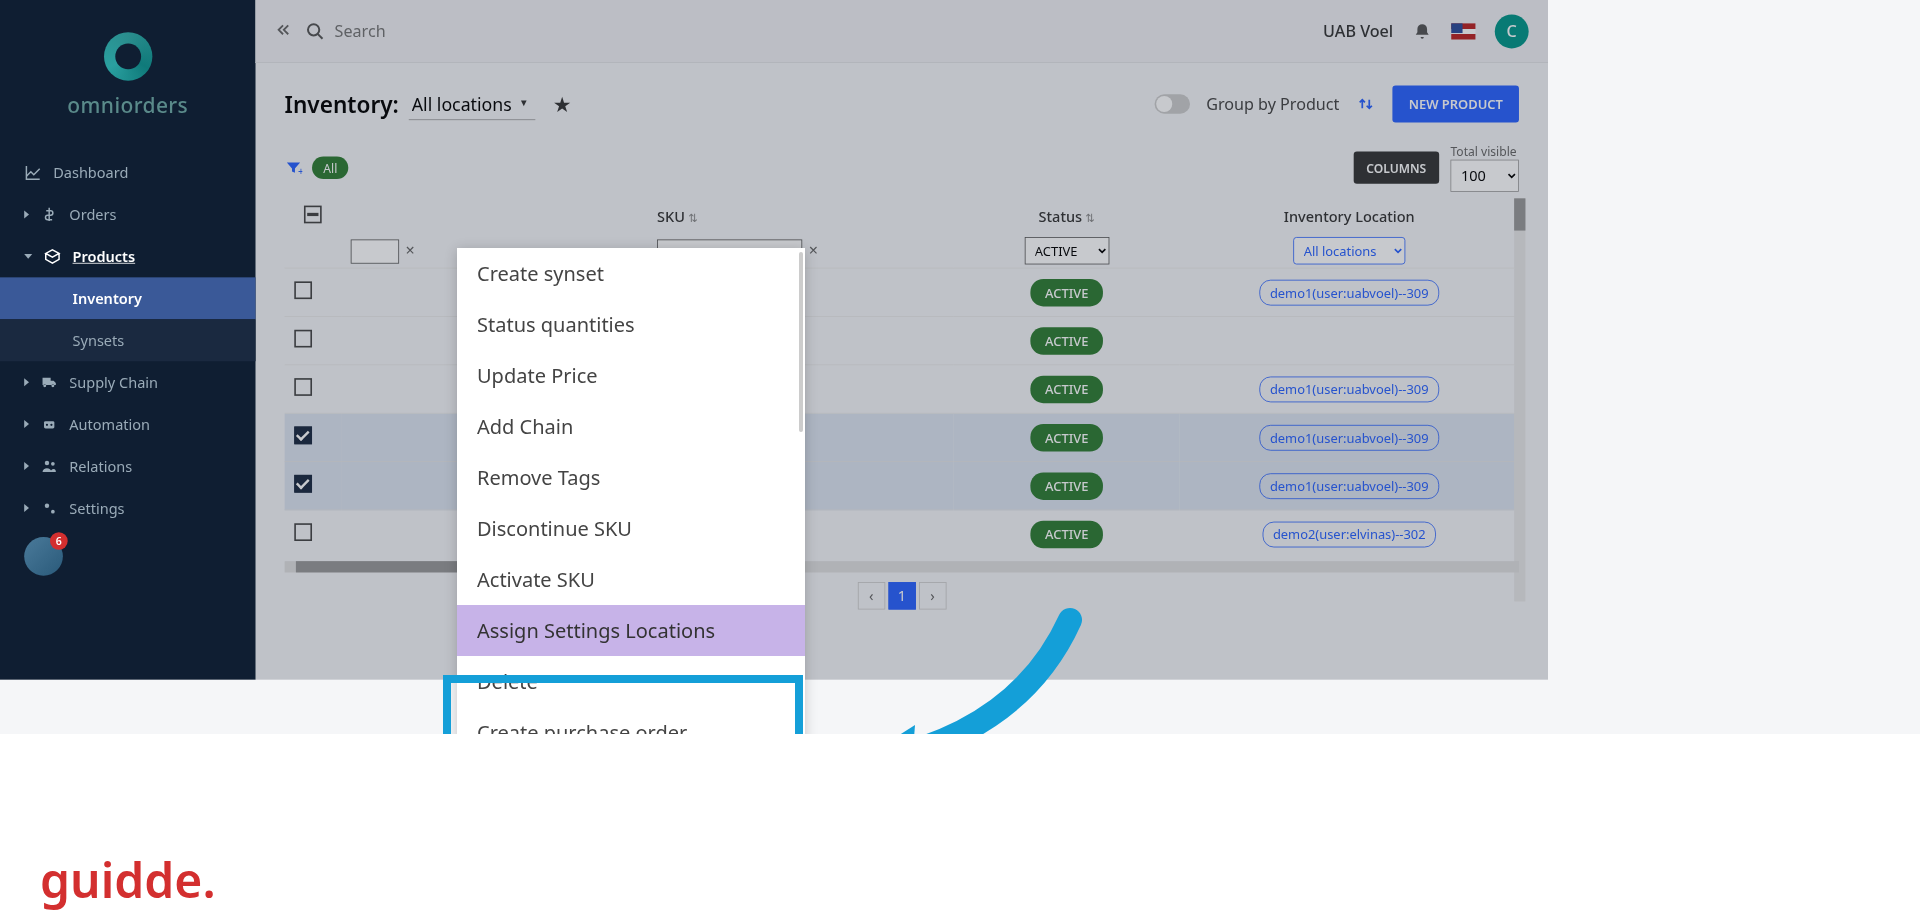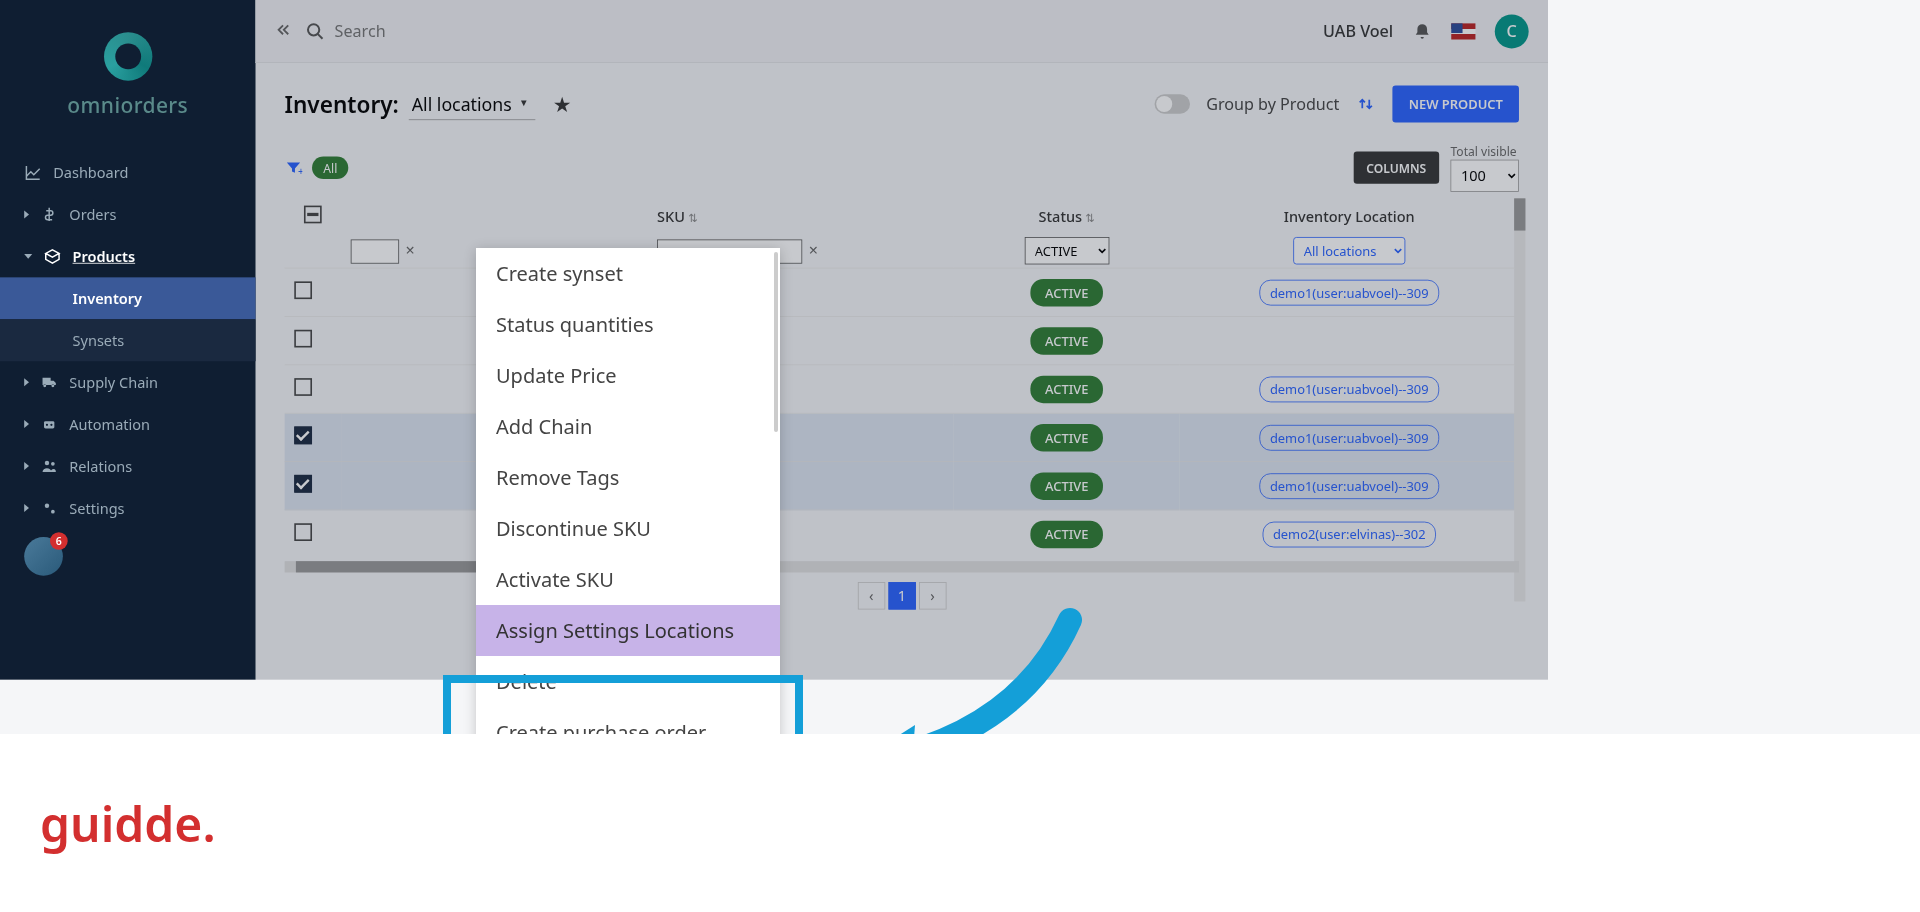--- a/index.html
+++ b/index.html
@@ -62,28 +62,28 @@
 .close-x{font-size:20px;color:#666;margin-left:8px;cursor:pointer}
 tbody tr{border-top:1px solid #e8e8e8}
 .check{width:22px;height:22px;border:2px solid #444;display:inline-block;position:relative}
 .check.mixed::after{content:'';position:absolute;left:2px;right:2px;top:7px;height:4px;background:#444}
 .check.checked{background:#1a2940;border-color:#1a2940}
 .check.checked::after{content:'';position:absolute;left:4px;top:0px;width:6px;height:12px;border-right:3px solid #fff;border-bottom:3px solid #fff;transform:rotate(45deg)}
 .sku-link{color:#5a6da8;text-decoration:none;font-size:18px}
 .pill{background:#2e7d32;color:#fff;padding:6px 18px;border-radius:16px;font-size:16px;font-weight:500}
 .loc-pill{border:1.5px solid #2962ff;color:#2962ff;padding:4px 12px;border-radius:14px;font-size:16px}
 td{padding:16px 12px}
-.dropdown{position:absolute;left:476px;top:248px;width:304px;background:#fff;box-shadow:0 2px 12px rgba(0,0,0,.2);z-index:100}
+.dropdown{position:absolute;left:457px;top:248px;width:348px;background:#fff;box-shadow:0 2px 12px rgba(0,0,0,.2);z-index:100}
 .dd-scroll{position:absolute;right:2px;top:4px;width:4px;height:180px;background:#ccc;border-radius:2px}
 .dd-item{padding:12px 20px;font-size:20px;color:#444;cursor:pointer}
 .dd-item.highlight{background:#c7b3e8;color:#333}
 .highlight-box{position:absolute;left:443px;top:675px;width:360px;height:86px;border:8px solid #149fd8;z-index:101;pointer-events:none}
 .arrow{position:absolute;left:840px;top:590px;z-index:102;pointer-events:none}
 .overlay-dim{position:absolute;inset:0;background:rgba(30,40,55,.25);z-index:50;pointer-events:none}
-.footer{position:absolute;left:0;right:0;bottom:0;height:178px;background:#fff;display:flex;align-items:center;padding:0 40px;z-index:200}
+.footer{position:absolute;left:0;right:0;bottom:0;height:178px;background:#fff;display:flex;align-items:flex-end;padding:0 40px;z-index:200}
 .footer-left{font-size:48px;font-weight:600;color:#d32f2f}
 .footer-left .dot{color:#d32f2f}
 .footer-right{font-size:34px;color:#7a7a7a;margin-left:auto}
 .pagination{display:flex;align-items:center;gap:4px;justify-content:center;margin-top:12px}
 .pag-btn{width:34px;height:34px;border:1px solid #ccc;display:flex;align-items:center;justify-content:center;font-size:18px;color:#666;cursor:pointer}
 .pag-btn.cur{background:#2962ff;color:#fff;border-color:#2962ff}
 .hscroll{height:14px;background:#e0e0e0;margin-top:4px;position:relative}
 .hscroll::after{content:'';position:absolute;left:14px;width:520px;top:0;bottom:0;background:#999}
 .scrollbar-v{position:absolute;right:-8px;top:0;width:14px;height:500px;background:#e8e8e8}
 .scrollbar-v::after{content:'';position:absolute;top:0;left:0;right:0;height:40px;background:#999}

